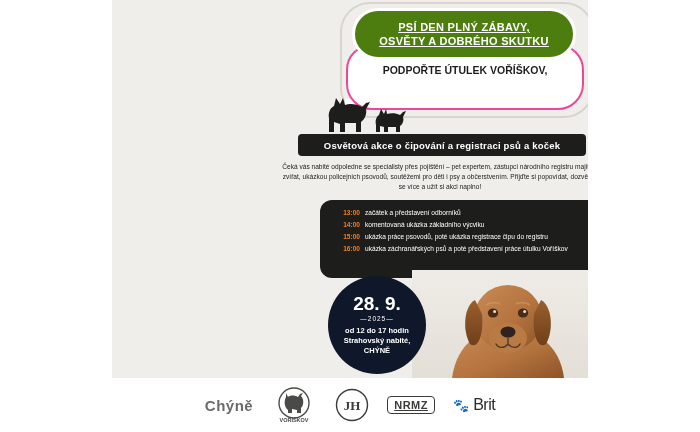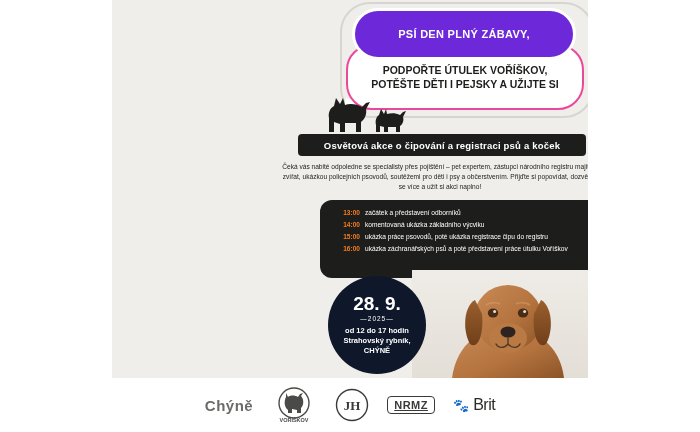--- a/index.html
+++ b/index.html
@@ -21,24 +21,25 @@
 
   
   .bubble{
     position:absolute;
     border-radius:26px;
     box-sizing:border-box;
     text-align:center;
   }
   #bubble-orange{
     left:240px;top:8px;width:224px;height:52px;
-    background:#6d28d9;color:#ffffff;
+    background:#4d7c0f;color:#ffffff;
     display:flex;align-items:center;justify-content:center;
     z-index:4;
     border:3px solid #ffffff;
+    text-decoration:underline;
   }
   #bubble-orange .txt{
     font-size:11px;font-weight:bold;line-height:14px;letter-spacing:.3px;
     padding:0 10px;
   }
   #bubble-white{
     left:234px;top:44px;width:238px;height:66px;
     background:#ffffff;color:#1d1d1b;
     display:flex;align-items:center;justify-content:center;
     z-index:3;
@@ -146,27 +147,28 @@
 <div class="gutter" id="gr"></div>
 
 <div id="poster">
 
   <div id="bubble-grey-outline"></div>
   <div class="tail" id="tail-white"></div>
 
   <div class="bubble" id="bubble-white">
     <div class="txt">
       <span>PODPOŘTE ÚTULEK VOŘÍŠKOV,</span><br>
-      <span>POTĚŠTE DĚTI I PEJSKY A UŽIJTE SI</span><br>
+      <br>
     </div>
   </div>
 
   <div class="bubble" id="bubble-orange">
     <div class="txt">
       <span>PSÍ DEN PLNÝ ZÁBAVY,</span><br>
+      <span>OSVĚTY A DOBRÉHO SKUTKU</span>
     </div>
   </div>
 
   <div id="dogs-silhouette">
     <svg width="90" height="36" viewBox="0 0 90 36">
       <g fill="#1d1d1b">
 
         <path d="M14 6 L10 0 L8 8 C4 10 2 15 3 20 L3 34 L8 34 L8 24 L14 26 L14 34 L19 34 L19 25
                  L30 25 L30 34 L35 34 L35 24 C39 21 41 16 40 11 L44 4 L40 5 L36 9
                  C31 6 24 5 19 7 L17 0 Z"></path>
@@ -242,21 +244,21 @@
 
       <path d="M74 35 C78 32 85 32 88 34" stroke="#d8a36c" stroke-width="1.6" fill="none" opacity=".5"></path>
       <path d="M104 34 C107 32 114 32 118 35" stroke="#d8a36c" stroke-width="1.6" fill="none" opacity=".5"></path>
     </svg>
   </div>
 
   <div id="date-circle">
     <div class="d1">28. 9.</div>
     <div class="d2">—2025—</div>
     <div class="d3">od 12 do 17 hodin</div>
-    <div class="d4">Strahovský rybník,</div>
+    <div class="d4">Strahovský nabité,</div>
     <div class="d4">CHÝNĚ</div>
   </div>
 
 </div>
 
 <div id="logos">
 
   <div class="logo" id="logo-chyne">
     <span>Chýně</span>
   </div>

